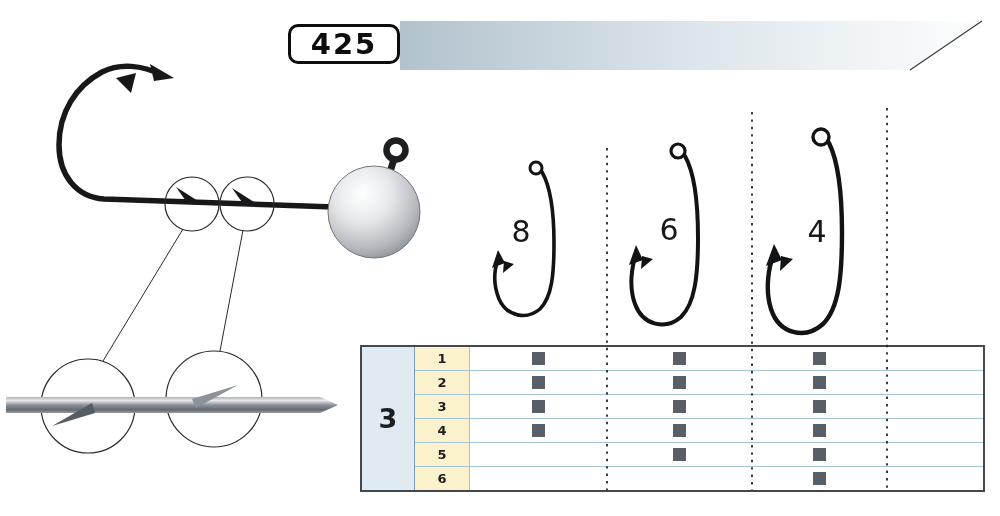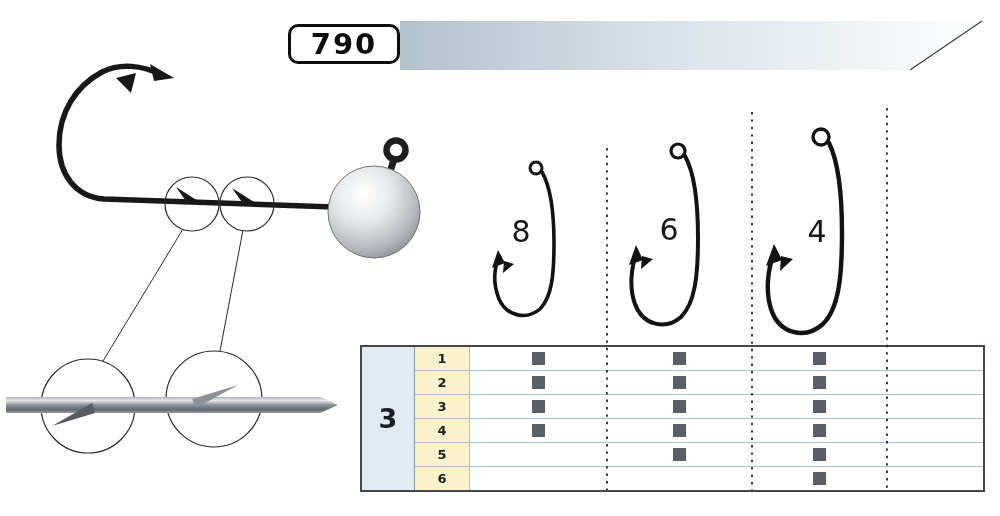--- a/index.html
+++ b/index.html
@@ -132,21 +132,21 @@
             <div class="size-cell c1"></div>
             <div class="size-cell c2">
               <div class="square" style="background: rgb(88, 95, 102);"></div>
             </div>
             <div class="size-cell c3"></div>
           </div>
         </div>
       </div>
   </div>
 
-  <div class="code-badge">790</div>
+  <div class="code-badge">425</div>
 
   <span class="hook-label" style="left:521px;top:231px">8</span>
   <span class="hook-label" style="left:669px;top:229px">6</span>
   <span class="hook-label" style="left:817px;top:231px">4</span>
 
   <svg class="art" viewBox="0 0 1000 516">
     <defs>
       <linearGradient id="bannerGrad" x1="0" y1="0" x2="1" y2="0">
         <stop offset="0" stop-color="#b2c2cd"></stop>
         <stop offset="0.5" stop-color="#dce5eb"></stop>

